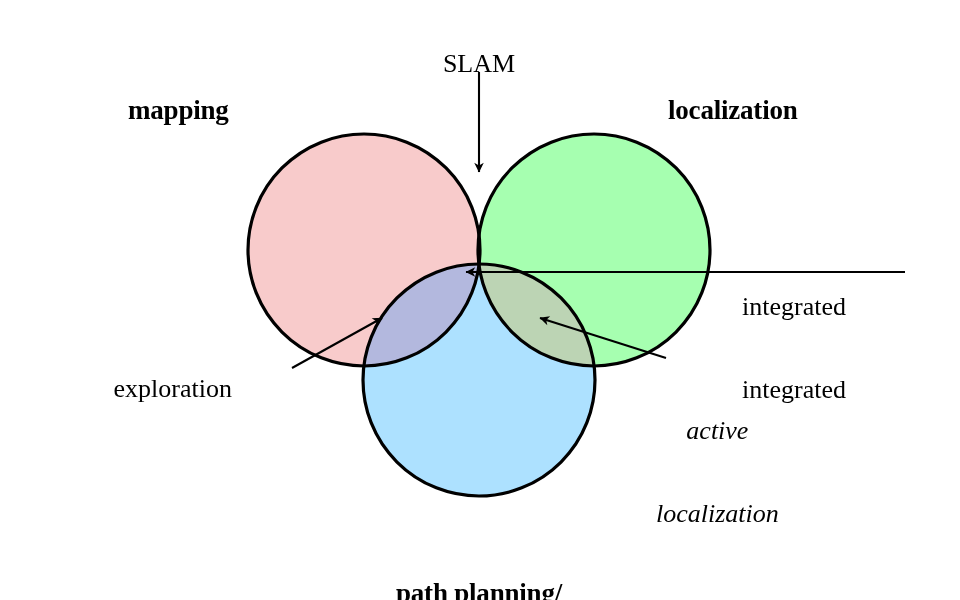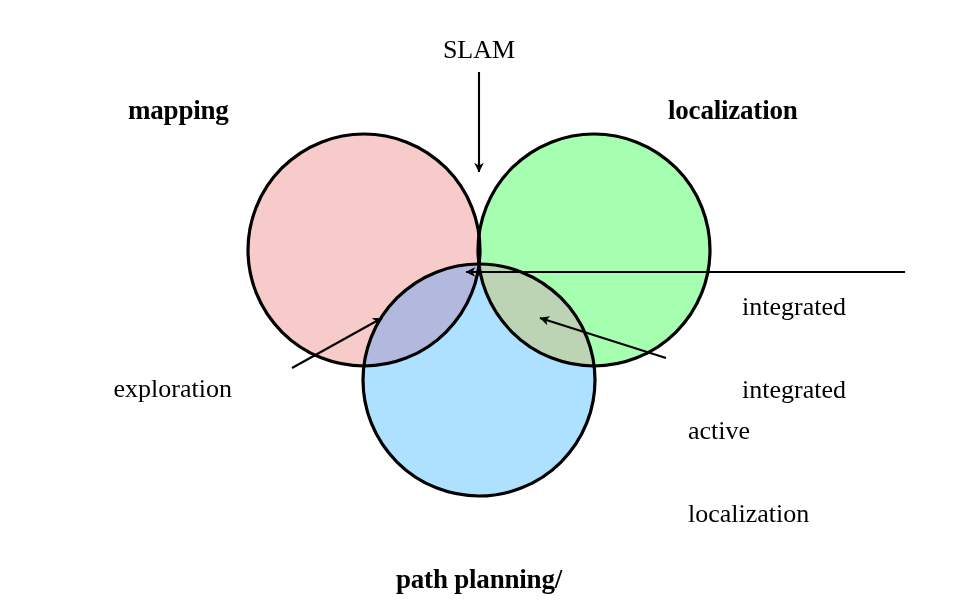--- a/index.html
+++ b/index.html
@@ -31,22 +31,23 @@
     color: #000;
   }
   .lbl-bold {
     font-weight: bold;
     font-size: 27px;
     letter-spacing: -0.2px;
   }
   .lbl-plain {
     font-weight: normal;
     font-size: 26px;
+    text-align: center;
   }
-  .ctr { text-align: center; }
+  .ctr { text-align: center; margin-top: 14px; }
   .rgt { text-align: right; }
 </style>
 </head>
 <body>
 
 <div id="stage" style="background: rgb(255, 255, 255);">
 
   <svg id="venn-svg" viewBox="0 0 960 600">
     <defs>
 
@@ -111,21 +112,21 @@
 
   <div class="lbl lbl-bold ctr" style="left:329px; top:508px; width:300px;">
     <div>path planning/</div>
     
   </div>
 
   <div class="lbl lbl-plain ctr" style="left:399px; top:36px; width:160px;">SLAM</div>
 
   <div class="lbl lbl-plain rgt" style="left:-48px; top:375px; width:280px;">exploration</div>
 
-  <div class="lbl lbl-plain" style="left:688px; top:362px;">
+  <div class="lbl lbl-plain" style="left:656px; top:362px;font-style:italic;">
     <div>active</div>
     <div>localization</div>
   </div>
 
   <div class="lbl lbl-plain" style="left:742px; top:238px;">
     <div>integrated</div>
     <div>integrated</div>
   </div>
 
 </div>

